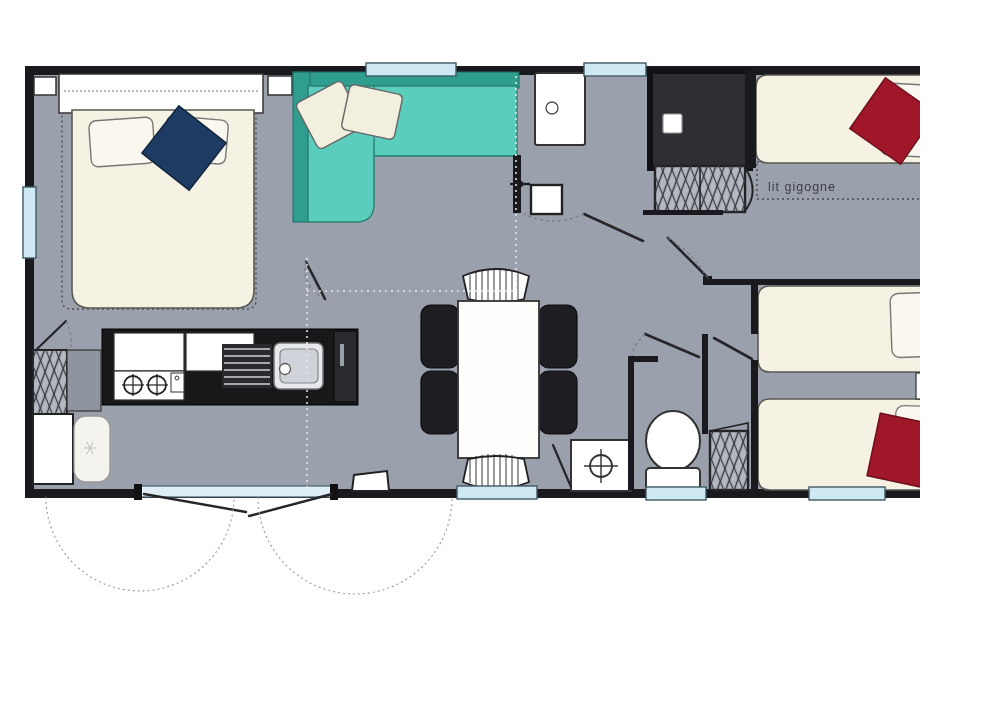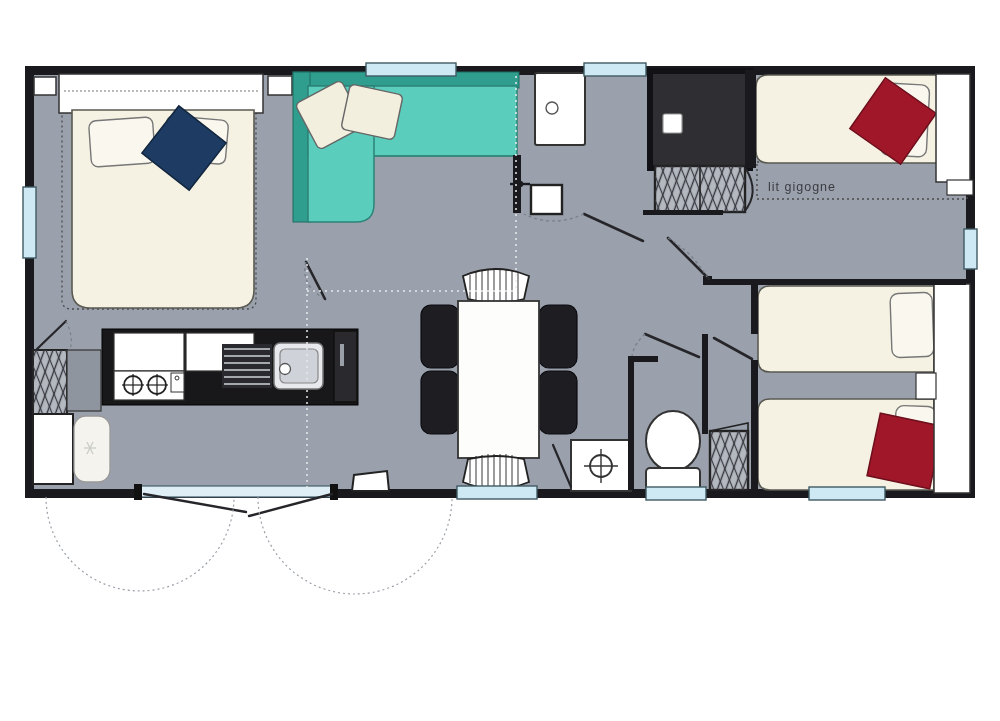--- a/index.html
+++ b/index.html
@@ -1,16 +1,16 @@
 <!DOCTYPE html>
 <html><head>
 <meta charset="utf-8">
 <style>
   html,body{margin:0;padding:0;background:#ffffff;}
-  .stage{position:relative;width:1000px;height:721px;background:#ffffff;overflow:hidden;
+  .stage{position:relative;width:920px;height:721px;background:#ffffff;overflow:hidden;
          font-family:"Liberation Sans", sans-serif;}
   svg{display:block}
   .plan-label{font-family:"Liberation Sans", sans-serif;font-size:12.5px;letter-spacing:1px;}
 </style>
 </head>
 <body>
 
 <div class="stage">
 <svg width="1000" height="721" viewBox="0 0 1000 721" xmlns="http://www.w3.org/2000/svg">
   <defs>

